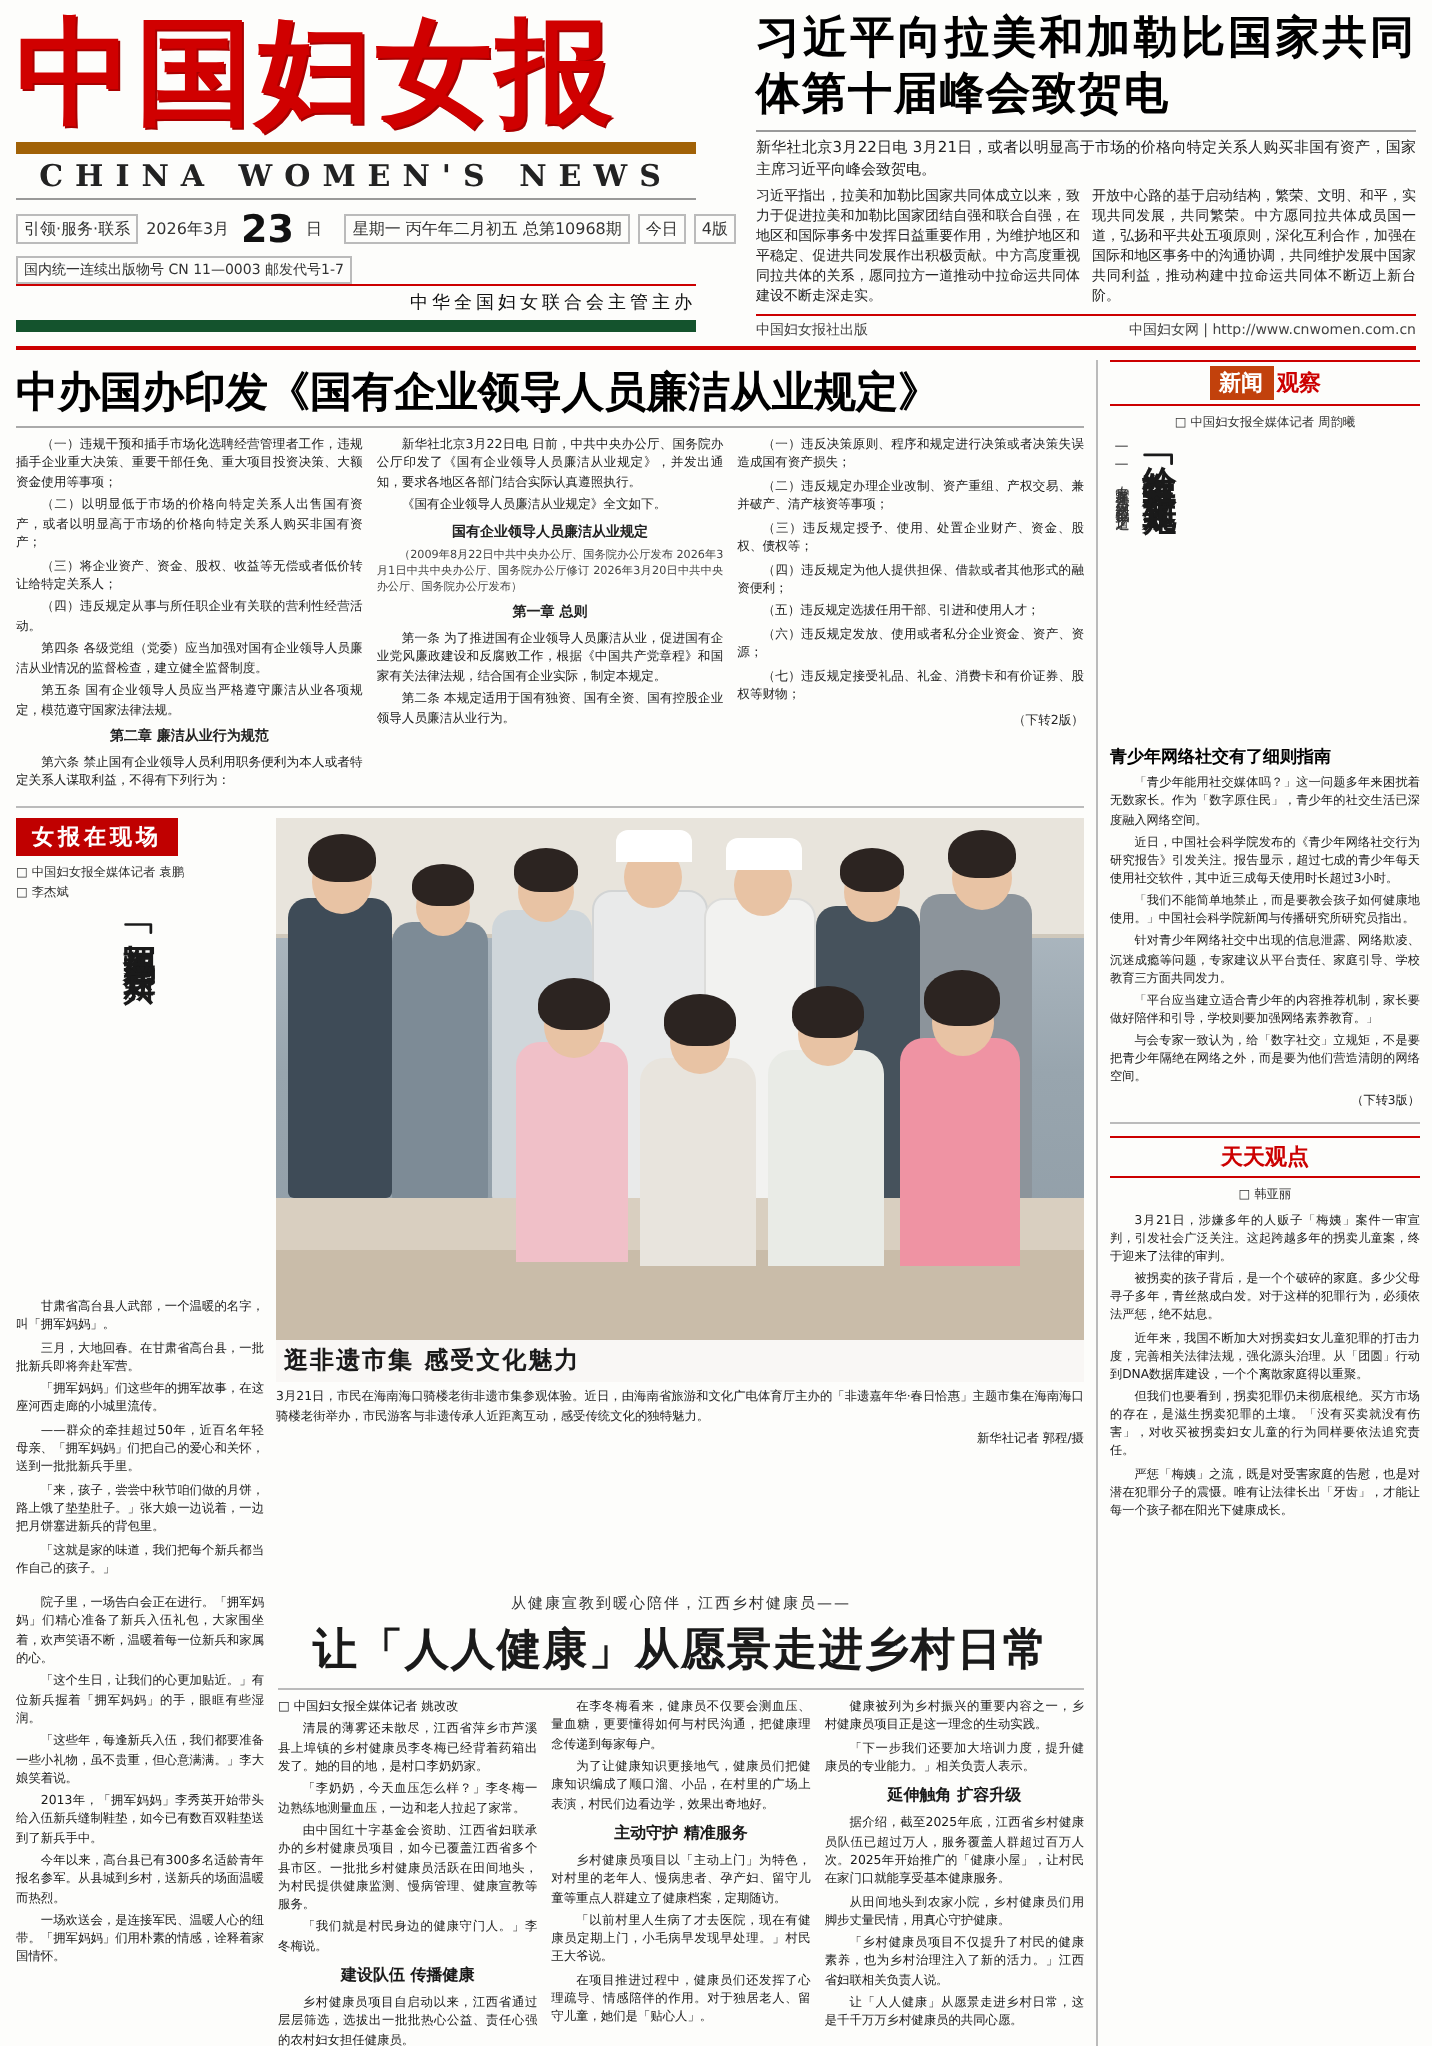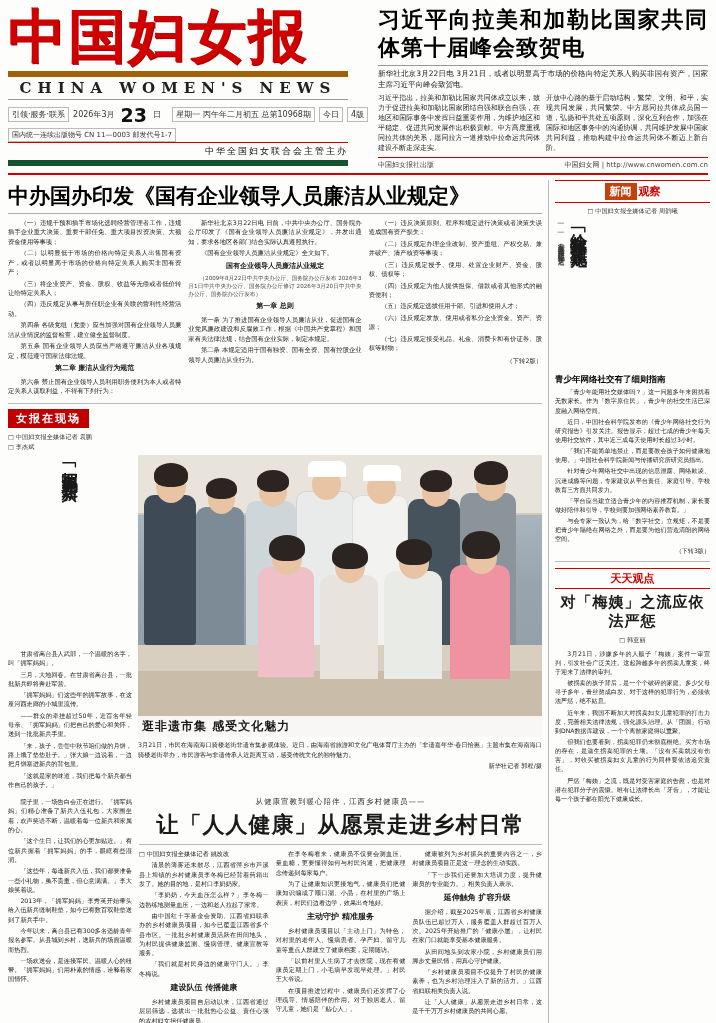--- a/index.html
+++ b/index.html
@@ -89,21 +89,21 @@
   .byline{font-size:6.2px;color:#333;line-height:1.5;}
   .vert-title{
     font-family:"DejaVu Serif","Liberation Serif",serif;
     font-weight:bold;font-size:16px;line-height:1.22;
     writing-mode:vertical-rl;text-orientation:upright;
     height:186px;margin:6px auto 6px;letter-spacing:2px;
   }
   .mini-col{font-size:6.2px;line-height:1.5;text-align:justify;}
   .mini-col p{margin:0 0 2px;text-indent:2em;}
 
-  .photo-wrap{position:relative;width:100%;height:282px;overflow:hidden;background:#9aa7b3;margin-top:46px;}
+  .photo-wrap{position:relative;width:100%;height:282px;overflow:hidden;background:#9aa7b3;}
   .photo-caption-band{
     position:absolute;left:0;bottom:0;width:100%;
     background:rgba(255,255,255,0.88);
     padding:2px 4px;box-sizing:border-box;
   }
   .photo-caption-band .t{font-weight:bold;font-size:12px;font-family:"DejaVu Serif","Liberation Serif",serif;letter-spacing:1px;}
   .photo-cap-text{font-size:6.2px;line-height:1.5;margin-top:3px;text-align:justify;color:#222;}
   .photo-cap-text .sig{text-align:right;display:block;margin-top:2px;}
   .sky{position:absolute;inset:0;background:linear-gradient(#b9c3cb,#98a5ae 45%,#8d9aa4);}
   .tent{position:absolute;top:0;left:0;width:100%;height:58px;background:#e8e4dc;border-bottom:2px solid #cfc8bb;}
@@ -394,21 +394,20 @@
         <p>与会专家一致认为，给「数字社交」立规矩，不是要把青少年隔绝在网络之外，而是要为他们营造清朗的网络空间。</p>
         <p class="rail-cont">（下转3版）</p>
       </div>
 
       <div class="rail-rule"></div>
 
       <div class="rail-banner">
         <span class="b2">天天观点</span>
       </div>
 
-      <div class="rail-head2">对「梅姨」之流应依法严惩</div>
       <div class="rail-byline">□ 韩亚丽</div>
 
       <div class="rail-text">
         <p>3月21日，涉嫌多年的人贩子「梅姨」案件一审宣判，引发社会广泛关注。这起跨越多年的拐卖儿童案，终于迎来了法律的审判。</p>
         <p>被拐卖的孩子背后，是一个个破碎的家庭。多少父母寻子多年，青丝熬成白发。对于这样的犯罪行为，必须依法严惩，绝不姑息。</p>
         <p>近年来，我国不断加大对拐卖妇女儿童犯罪的打击力度，完善相关法律法规，强化源头治理。从「团圆」行动到DNA数据库建设，一个个离散家庭得以重聚。</p>
         <p>但我们也要看到，拐卖犯罪仍未彻底根绝。买方市场的存在，是滋生拐卖犯罪的土壤。「没有买卖就没有伤害」，对收买被拐卖妇女儿童的行为同样要依法追究责任。</p>
         <p>严惩「梅姨」之流，既是对受害家庭的告慰，也是对潜在犯罪分子的震慑。唯有让法律长出「牙齿」，才能让每一个孩子都在阳光下健康成长。</p>
       </div>
 

